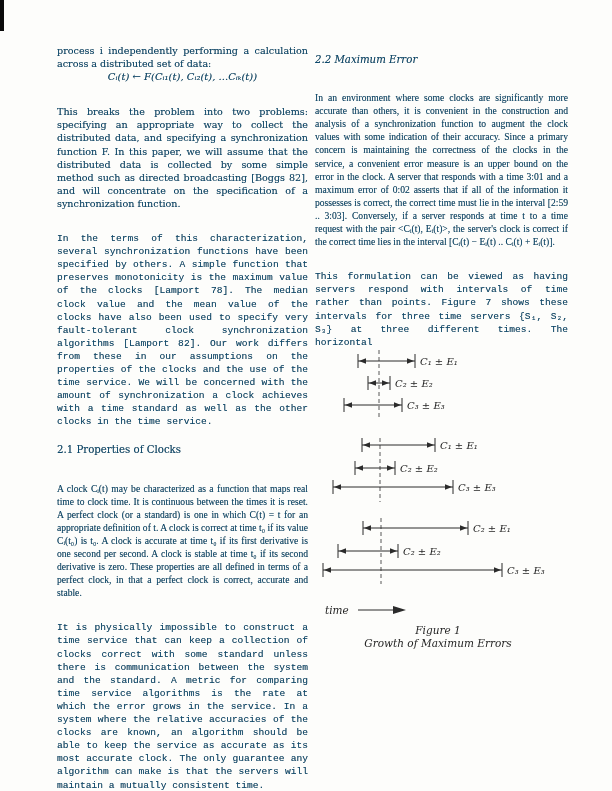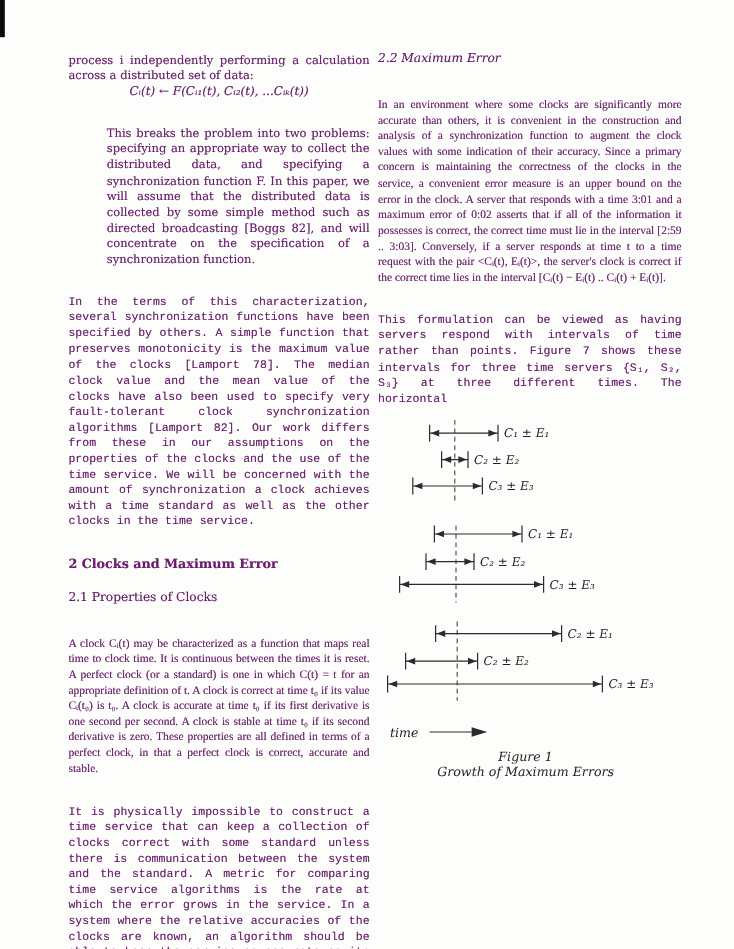--- a/index.html
+++ b/index.html
@@ -3,31 +3,31 @@
 <meta charset="utf-8">
 <style>
   html,body{margin:0;padding:0;background:#e8e8e6;}
   .page{
     position:relative;
     width:612px;height:791px;
     margin:0 auto;
     background:#fdfdfb;
     overflow:hidden;
     font-family:"DejaVu Serif","DejaVu Sans",serif;
-    color:#701a75;
+    color:#0c4a6e;
   }
   .scan-bar{position:absolute;left:0;top:0;width:4px;height:31px;background:#0a0a0a;}
   .col{position:absolute;font-size:9.6px;line-height:13.1px;text-align:justify;
        text-shadow:0 0 .35px rgba(20,20,20,.45);}
   .col-left{left:57px;top:44px;width:251px;}
-  .col-right-top{left:315px;top:43px;width:253px;}
+  .col-right-top{left:315px;top:53px;width:253px;}
   .col-right-bottom{left:315px;top:652px;width:253px;}
   p{margin:0;}
   .formula{text-align:center;font-style:italic;font-size:10px;}
-  .p-gap-lg{margin-top:22px;margin-left:32px;}
+  .p-gap-lg{margin-top:22px;}
   .p-gap-md{margin-top:22px;font-family:Liberation Mono, monospace;}
   .p-gap-sm{margin-top:25px;font-family:Liberation Serif, serif;}
   .sec-h{margin-top:22px;font-weight:bold;font-size:10.6px;text-align:left;}
   .sub-h{margin-top:15px;font-size:10.2px;text-align:left;}
   .sub-h-first{font-style:italic;font-size:10.2px;text-align:left;margin:0;}
   .fig-svg{position:absolute;left:305px;top:348px;}
   .fig-svg .ivl,.fig-svg .tick{stroke:#2b2b2b;stroke-width:1;}
   .fig-svg .dash{stroke:#565656;stroke-width:1;stroke-dasharray:4 3;}
   .fig-svg polygon{fill:#2b2b2b;}
   .fig-svg .lbl{font-family:"DejaVu Serif","DejaVu Sans",serif;font-style:italic;font-size:10px;fill:#1e1e1e;}
@@ -39,21 +39,20 @@
 
 <div class="page">
 
   <div class="scan-bar"></div>
 
   <div class="col col-left">
     <p>process i independently performing a calculation across a distributed set of data:</p>
     <div class="formula">Cᵢ(t) ← F(Cᵢ₁(t), Cᵢ₂(t), ...Cᵢₖ(t))</div>
     <p class="p-gap-lg">This breaks the problem into two problems: specifying an appropriate way to collect the distributed data, and specifying a synchronization function F. In this paper, we will assume that the distributed data is collected by some simple method such as directed broadcasting [Boggs 82], and will concentrate on the specification of a synchronization function.</p>
     <p class="p-gap-md">In the terms of this characterization, several synchronization functions have been specified by others.  A  simple  function  that  preserves monotonicity is the maximum value of the clocks [Lamport 78].  The median clock value and the mean value of the clocks have also been used to specify very fault-tolerant clock synchronization algorithms [Lamport 82]. Our work differs from these in our assumptions on the properties of the clocks and the use of the time service. We will be concerned with the amount of synchronization a clock achieves with a time standard as well as the other clocks in the time service.</p>
-    <p class="sec-h">2 Clocks and Maximum Error</p>
     <p class="sub-h">2.1 Properties of Clocks</p>
     <p class="p-gap-sm">A clock Cᵢ(t) may be characterized as a function that maps real time to clock time. It is continuous between the times it is reset. A perfect clock (or a standard) is one in which C(t) = t for an appropriate definition of t. A clock is correct at time t₀ if its value Cᵢ(t₀) is t₀. A clock is accurate at time t₀ if its first derivative is one second per second. A clock is stable at time t₀ if its second derivative is zero. These properties are all defined in terms of a perfect clock, in that a perfect clock is correct, accurate and stable.</p>
     <p class="p-gap-md">It is physically impossible to construct a time service that can keep a collection of clocks correct with some standard unless there is communication between the system and the standard.  A metric for comparing time service algorithms is the rate at which the error grows in the service. In a system where the relative accuracies of the clocks are known, an algorithm should be able to keep the service as accurate as its most accurate clock.  The only guarantee any algorithm can make is that the servers will maintain a mutually consistent time.</p>
   </div>
 
   <div class="col col-right-top">
     <p class="sub-h-first">2.2 Maximum Error</p>
     <p class="p-gap-sm">In an environment where some clocks are significantly more accurate than others, it is convenient in the construction and analysis of a synchronization function to augment the clock values with some indication of their accuracy. Since a primary concern is maintaining the correctness of the clocks in the service, a convenient error measure is an upper bound on the error in the clock. A server that responds with a time 3:01 and a maximum error of 0:02 asserts that if all of the information it possesses is correct, the correct time must lie in the interval [2:59 .. 3:03]. Conversely, if a server responds at time t to a time request with the pair &lt;Cᵢ(t), Eᵢ(t)&gt;, the server's clock is correct if the correct time lies in the interval [Cᵢ(t) − Eᵢ(t) .. Cᵢ(t) + Eᵢ(t)].</p>
     <p class="p-gap-md">This formulation can be viewed as having servers respond with intervals of time rather than points. Figure 7 shows these intervals for three time servers {S₁, S₂, S₃} at three different times. The horizontal</p>
   </div>

